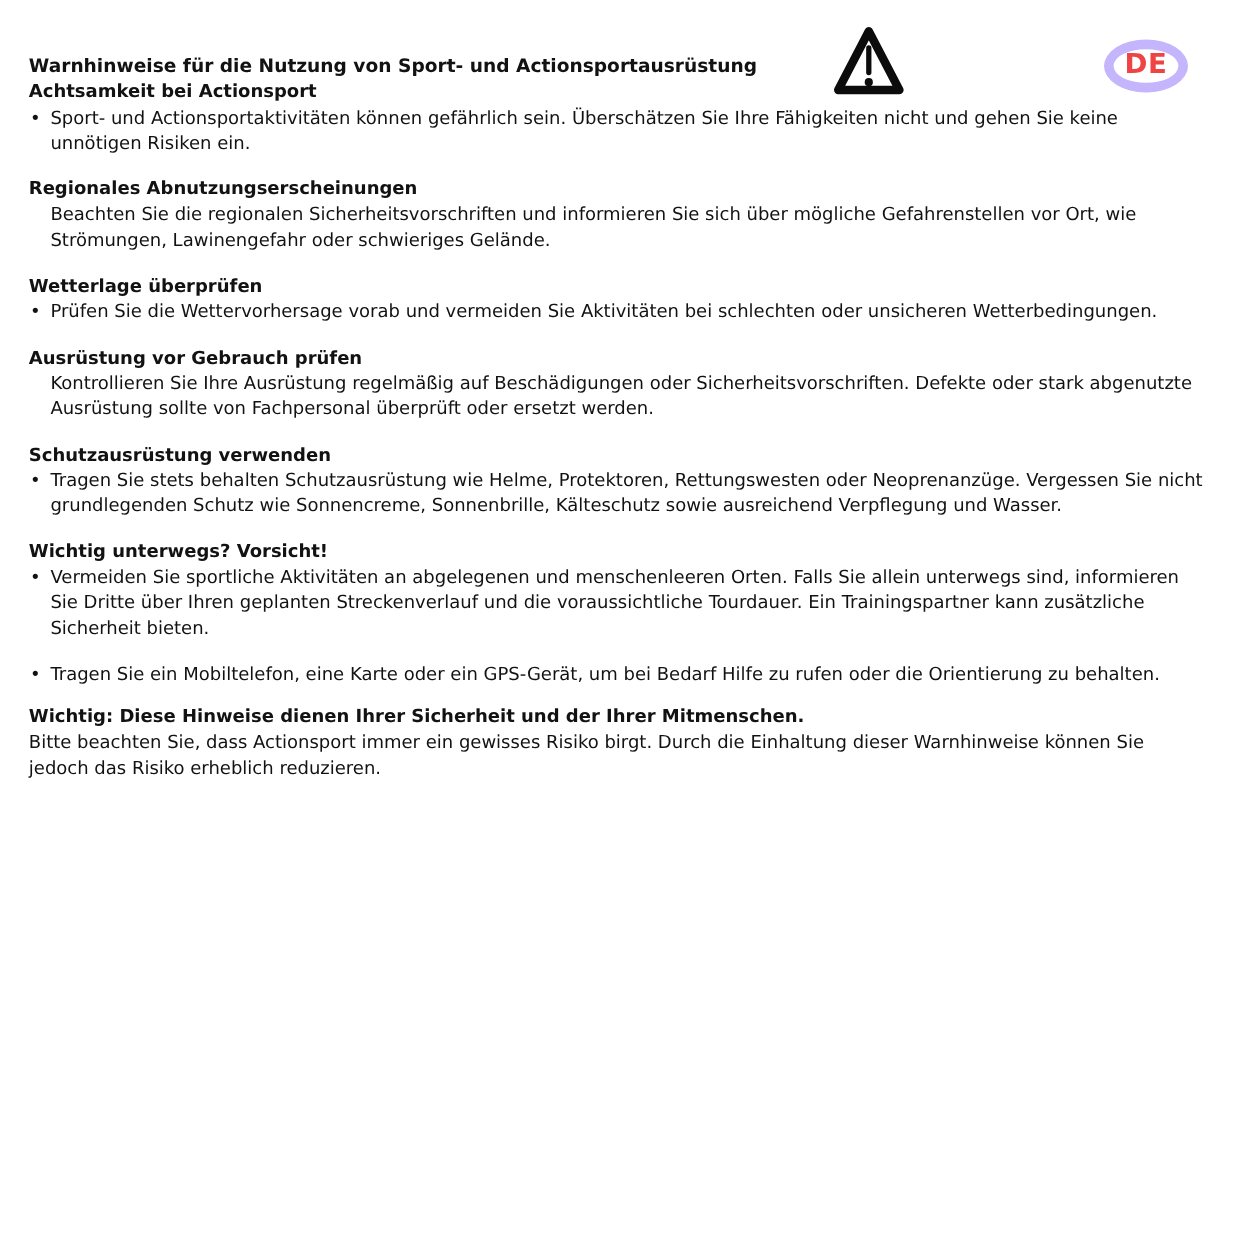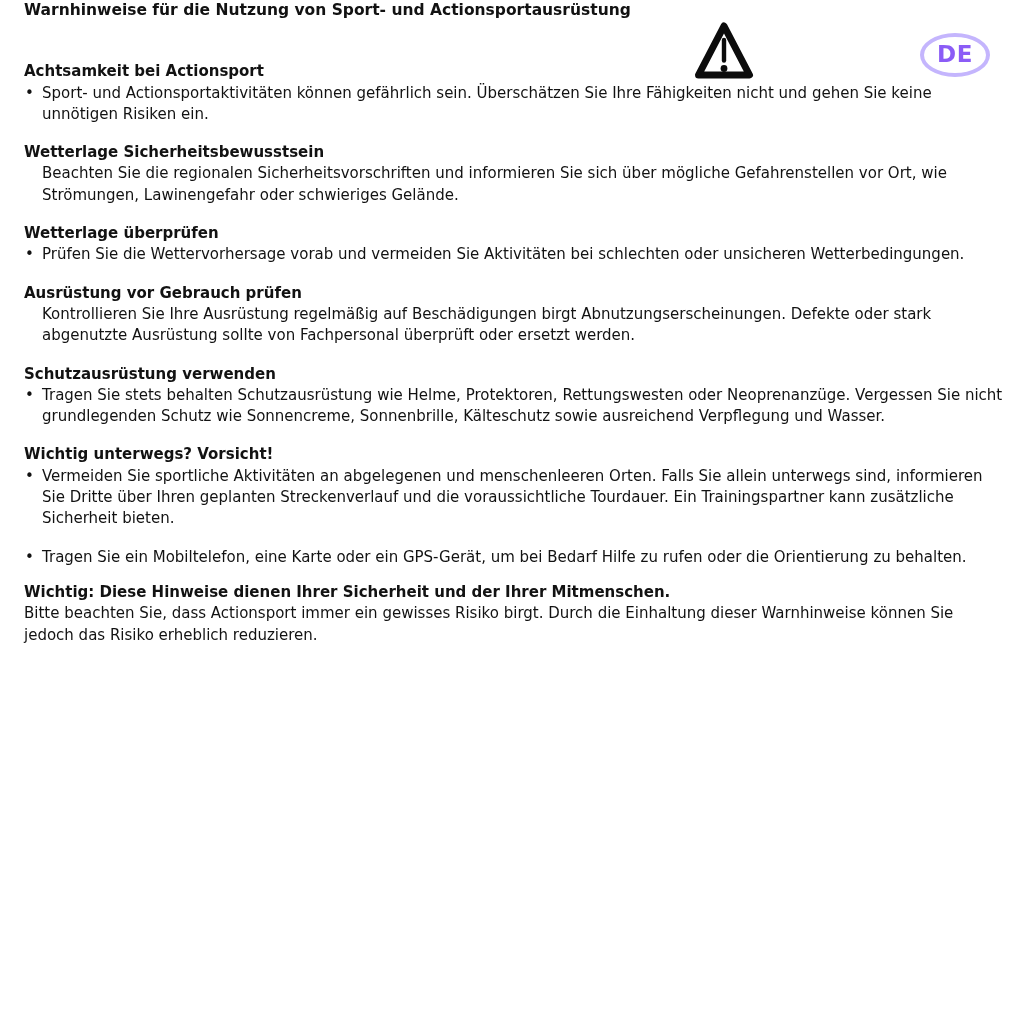--- a/index.html
+++ b/index.html
@@ -14,50 +14,50 @@
     box-sizing: border-box;
     padding: 0 24px;
     background: #ffffff;
     color: #121212;
     font-family: "DejaVu Sans", "Liberation Sans", sans-serif;
     font-size: 15px;
     line-height: 21.3px;
     overflow: hidden;
   }
   .doc-title {
+    padding-top: 45px;
     font-weight: bold;
     font-size: 15.5px;
     white-space: nowrap;
   }
   .warn-triangle {
     position: absolute;
     left: 694px;
     top: 21px;
     width: 60px;
     height: 63px;
   }
   .lang-badge {
     position: absolute;
     left: 920px;
     top: 33px;
     width: 70px;
     height: 44px;
     box-sizing: border-box;
-    border: 4px solid #c4b5fd;
+    border: 8px solid #c4b5fd;
     border-radius: 50%;
     display: flex;
     align-items: center;
     justify-content: center;
     font-weight: bold;
     font-size: 23px;
     letter-spacing: 0.5px;
-    color: #8b5cf6;
+    color: #ef4444;
   }
   .sections {
-    margin-top: 40px;
   }
   .section + .section {
     margin-top: 17px;
   }
   .section-heading {
     font-weight: bold;
   }
   .item {
     position: relative;
     padding-left: 18px;
@@ -95,32 +95,32 @@
   </div>
 
   <div class="sections">
 
     <div class="section">
       <div class="section-heading">Achtsamkeit bei Actionsport</div>
       <div class="item bullet">Sport- und Actionsportaktivitäten können gefährlich sein. Überschätzen Sie Ihre Fähigkeiten nicht und gehen Sie keine unnötigen Risiken ein.</div>
     </div>
 
     <div class="section">
-      <div class="section-heading">Wetterlage Sicherheitsbewusstsein</div>
+      <div class="section-heading">Regionales Abnutzungserscheinungen</div>
       <div class="item">Beachten Sie die regionalen Sicherheitsvorschriften und informieren Sie sich über mögliche Gefahrenstellen vor Ort, wie Strömungen, Lawinengefahr oder schwieriges Gelände.</div>
     </div>
 
     <div class="section">
       <div class="section-heading">Wetterlage überprüfen</div>
       <div class="item bullet">Prüfen Sie die Wettervorhersage vorab und vermeiden Sie Aktivitäten bei schlechten oder unsicheren Wetterbedingungen.</div>
     </div>
 
     <div class="section">
       <div class="section-heading">Ausrüstung vor Gebrauch prüfen</div>
-      <div class="item">Kontrollieren Sie Ihre Ausrüstung regelmäßig auf Beschädigungen birgt Abnutzungserscheinungen. Defekte oder stark abgenutzte Ausrüstung sollte von Fachpersonal überprüft oder ersetzt werden.</div>
+      <div class="item">Kontrollieren Sie Ihre Ausrüstung regelmäßig auf Beschädigungen oder Sicherheitsvorschriften. Defekte oder stark abgenutzte Ausrüstung sollte von Fachpersonal überprüft oder ersetzt werden.</div>
     </div>
 
     <div class="section">
       <div class="section-heading">Schutzausrüstung verwenden</div>
       <div class="item bullet">Tragen Sie stets behalten Schutzausrüstung wie Helme, Protektoren, Rettungswesten oder Neoprenanzüge. Vergessen Sie nicht grundlegenden Schutz wie Sonnencreme, Sonnenbrille, Kälteschutz sowie ausreichend Verpflegung und Wasser.</div>
     </div>
 
 
     <div class="section">
       <div class="section-heading">Wichtig unterwegs? Vorsicht!</div>

